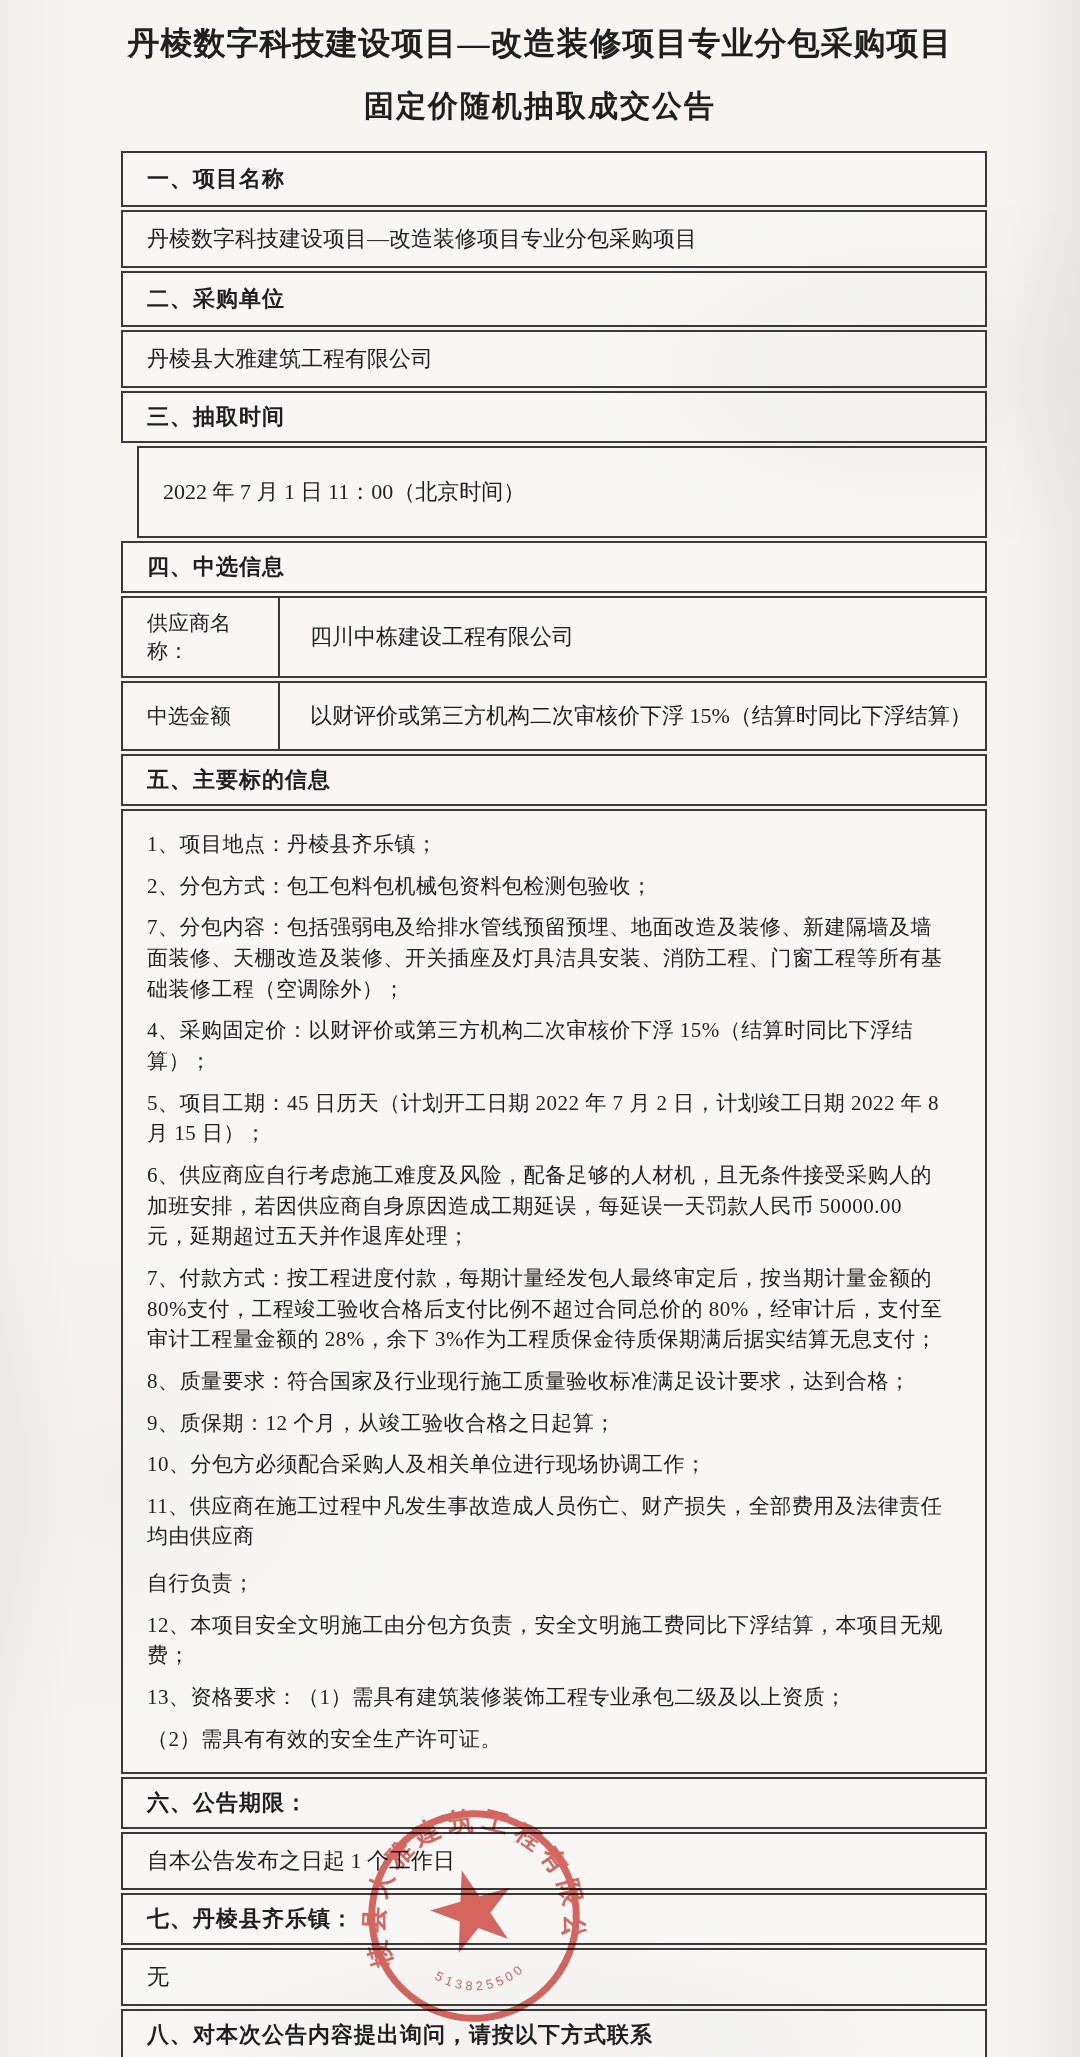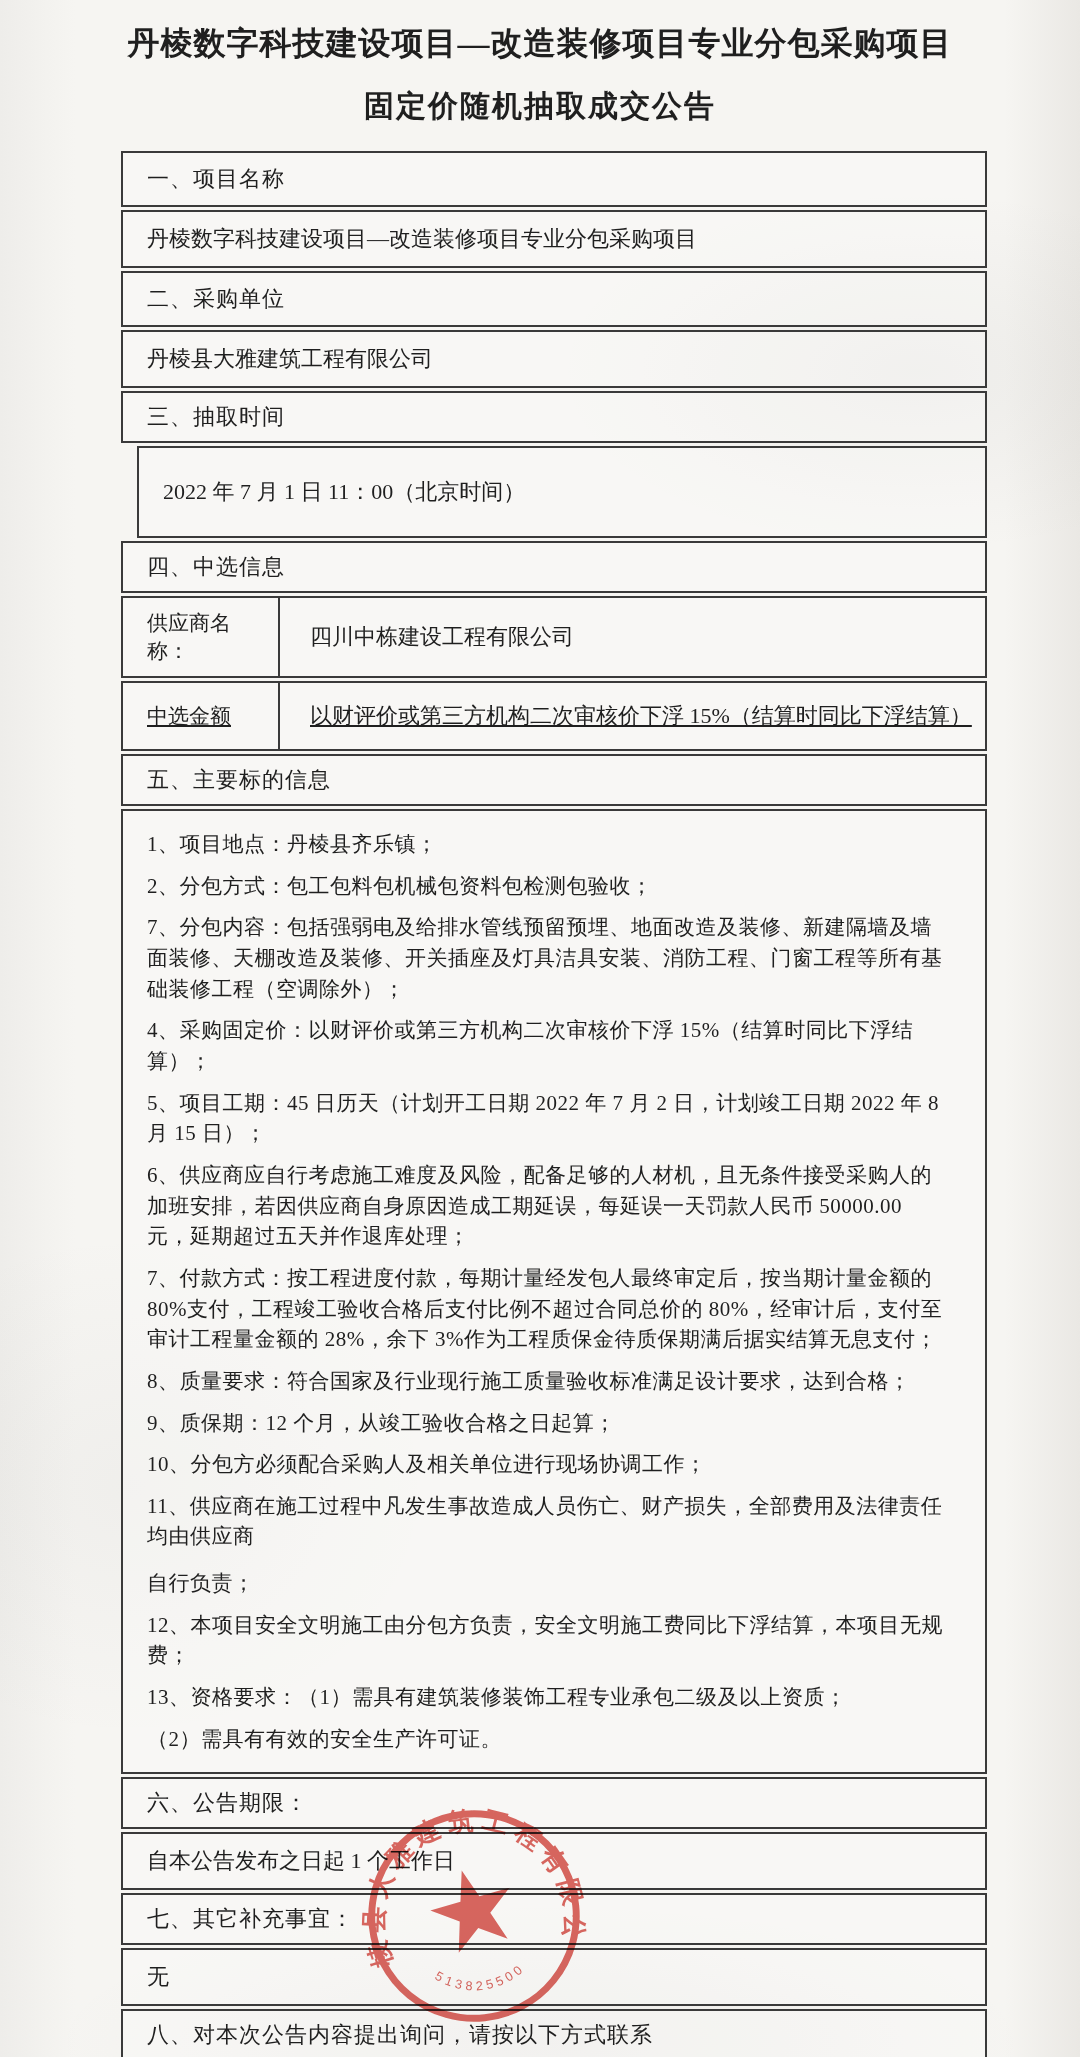--- a/index.html
+++ b/index.html
@@ -19,33 +19,33 @@
   .doc-title { width:866px; margin:0 auto; text-align:center; }
   .doc-title .t1 { font-size:32px; font-weight:bold; letter-spacing:1px; padding-top:6px; }
   .doc-title .t2 { font-size:30px; font-weight:bold; letter-spacing:2px; margin-top:20px; margin-bottom:24px; }
 
   .doc-table { width:866px; margin-left:121px; }
   .row {
     border:2px solid #3a3a3a;
     margin-bottom:3px;
     background:rgba(255,255,255,.25);
   }
-  .hrow { min-height:52px; display:flex; align-items:center; padding:6px 24px; font-weight:normal; font-size:22px; letter-spacing:1px; }
+  .hrow { min-height:52px; display:flex; align-items:center; padding:6px 24px; font-weight:bold; font-size:22px; letter-spacing:1px; }
   .crow { min-height:58px; display:flex; align-items:center; padding:6px 24px; font-size:22px; }
   .crow.tall { min-height:92px;margin-left:16px; }
   .split { display:flex; align-items:stretch; padding:0; }
   .split .lbl {
     width:157px; flex:0 0 157px;
     border-right:2px solid #3a3a3a;
     display:flex; align-items:center;
     padding:6px 6px 6px 24px; font-size:21px;
   }
   .split .val { flex:1; display:flex; align-items:center; padding:6px 10px 6px 30px; font-size:22px; }
   .split.tall2 { min-height:82px; }
-  .split.med { min-height:70px;text-decoration:underline; }
+  .split.med { min-height:70px; }
 
   .bigrow { padding:18px 37px 14px 24px; font-size:21px; }
   .bigrow p { line-height:1.46; margin:0 0 11px 0; letter-spacing:.5px; }
   .bigrow p.cont { margin-top:16px; }
   .bigrow p:last-child { margin-bottom:4px; }
 
   .seal {
     position:absolute; left:356px; top:1798px;
     width:236px; height:236px;
     opacity:.82; mix-blend-mode:multiply;
@@ -101,21 +101,21 @@
       <p>11、供应商在施工过程中凡发生事故造成人员伤亡、财产损失，全部费用及法律责任均由供应商</p>
       <p class="cont">自行负责；</p>
       <p>12、本项目安全文明施工由分包方负责，安全文明施工费同比下浮结算，本项目无规费；</p>
       <p>13、资格要求：（1）需具有建筑装修装饰工程专业承包二级及以上资质；</p>
       <p>（2）需具有有效的安全生产许可证。</p>
     </div>
 
     <div class="row hrow">六、公告期限：</div>
     <div class="row crow">自本公告发布之日起 1 个工作日</div>
 
-    <div class="row hrow">七、其它补充事宜：</div>
+    <div class="row hrow">七、丹棱县齐乐镇：</div>
     <div class="row crow">无</div>
 
     <div class="row hrow">八、对本次公告内容提出询问，请按以下方式联系</div>
 
   </div>
 
   <svg class="seal" viewBox="0 0 240 240" font-family="Liberation Sans, sans-serif">
     <defs>
       <path id="sealTopArc" d="M 34 160 A 93 93 0 1 1 206 160" fill="none"></path>
       <path id="sealBottomArc" d="M 58 162 A 74 74 0 0 0 182 162" fill="none"></path>

